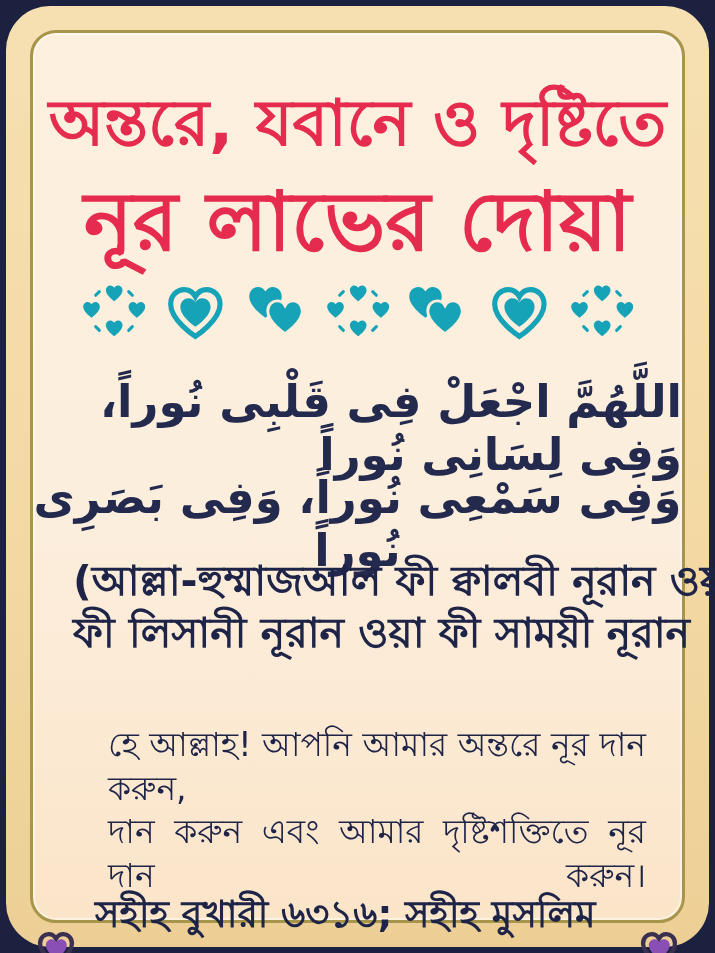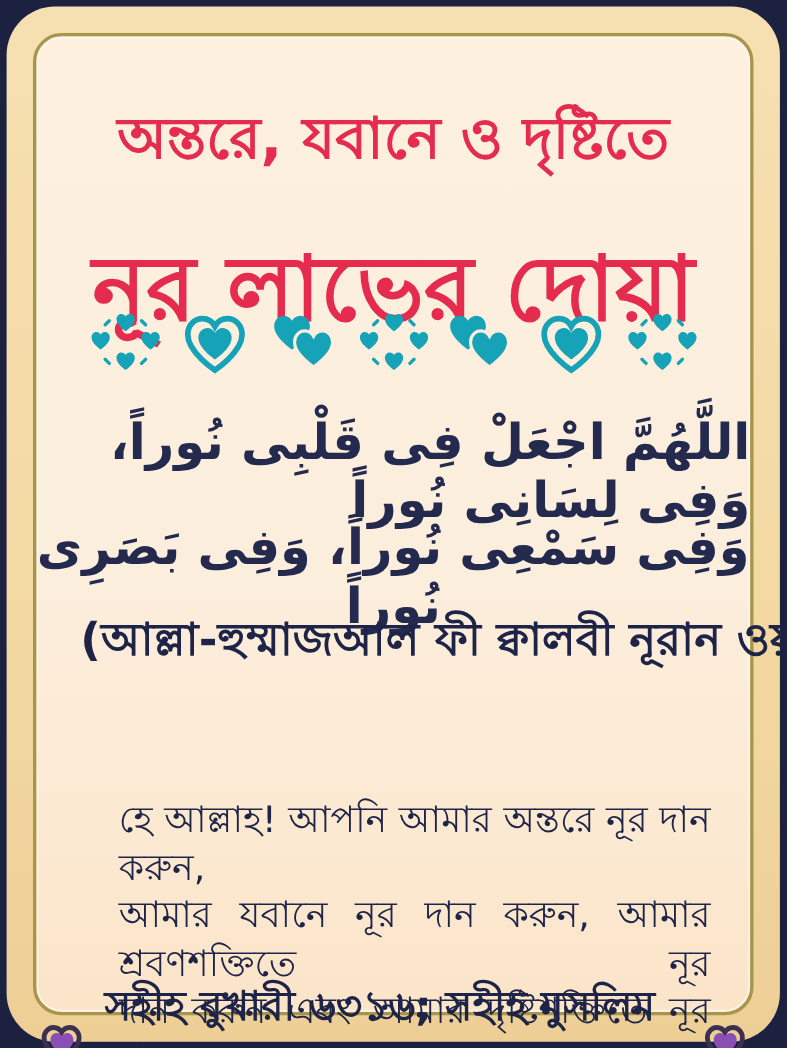--- a/index.html
+++ b/index.html
@@ -35,22 +35,22 @@
     background:linear-gradient(180deg,var(--inner-bg-top) 0%,#fceedd 55%,var(--inner-bg-bottom) 100%);
     box-shadow:inset 0 0 0 2px rgba(255,255,255,.45);
   }
   .content{position:absolute;inset:0;}
 
   .title{
     position:absolute;left:0;right:0;text-align:center;
     color:var(--title-color);font-weight:bold;line-height:1;
     letter-spacing:0;
   }
-  .title-1{top:68px;font-size:52px;}
-  .title-2{top:148px;font-size:82px;margin-top:42px;}
+  .title-1{top:58px;font-size:64px;}
+  .title-2{top:148px;font-size:82px;}
 
   .hearts-row{
     position:absolute;top:248px;left:0;right:0;
     display:flex;justify-content:center;align-items:center;gap:14px;
     color:var(--hearts-color);
   }
   .hearts-row svg{display:block;}
 
   .arabic{
     position:absolute;left:0;right:0;text-align:center;
@@ -155,25 +155,25 @@
                 <use href="#revolvingHearts"></use>
               </svg>
           </span>
         </div>
 
         <div class="arabic arabic-1" dir="rtl" lang="ar">اللَّهُمَّ اجْعَلْ فِى قَلْبِى نُوراً، وَفِى لِسَانِى نُوراً</div>
         <div class="arabic arabic-2" dir="rtl" lang="ar">وَفِى سَمْعِى نُوراً، وَفِى بَصَرِى نُوراً</div>
 
         <div class="translit">
           <div class="t-line">(আল্লা-হুম্মাজআল ফী ক্বালবী নূরান ওয়া</div>
+          <div class="t-line">ফী লিসানী নূরান ওয়া ফী সাময়ী নূরান</div>
         </div>
 
         <div class="translation">
           <div class="tr-line">হে আল্লাহ! আপনি আমার অন্তরে নূর দান করুন,</div>
-          <div class="tr-line">আমার যবানে নূর দান করুন, আমার শ্রবণশক্তিতে নূর</div>
           <div class="tr-line">দান করুন এবং আমার দৃষ্টিশক্তিতে নূর দান করুন।</div>
         </div>
 
         <div class="reference">
           <span class="ref-heart">
             <svg width="46" height="44" viewBox="0 0 48 42" fill="currentColor">
                 <use href="#refHeart"></use>
               </svg>
           </span>
           <span>সহীহ বুখারী ৬৩১৬; সহীহ মুসলিম ৭৬৩</span>

